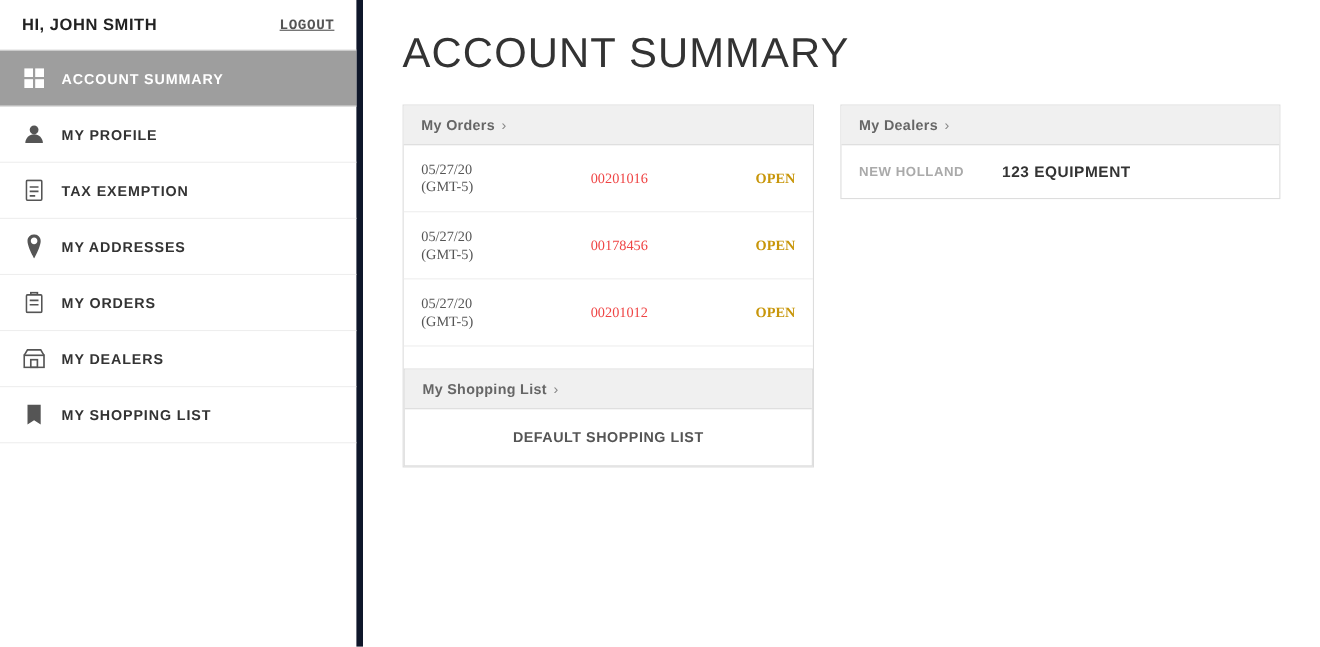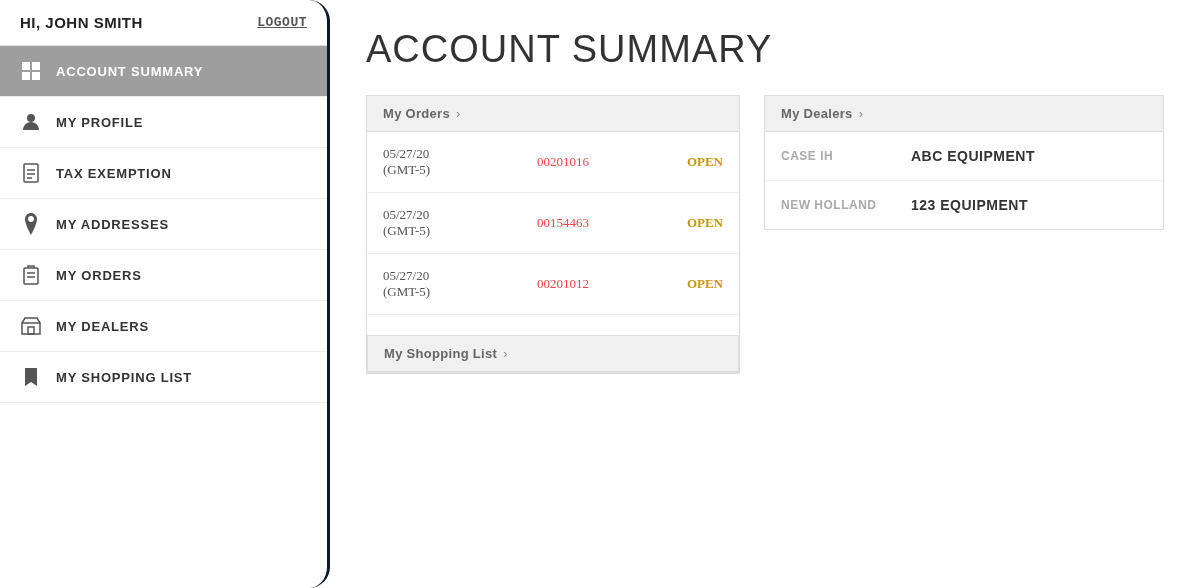--- a/index.html
+++ b/index.html
@@ -10,24 +10,23 @@
       height: 588px;
       overflow: hidden;
       display: flex;
     }
 
     
     .sidebar {
       width: 330px;
       min-width: 330px;
       background: #fff;
-      border-right: 3px solid #0f172a;
+      border-right: 6px solid #0f172a;
       display: flex;
       flex-direction: column;
-      border-radius: 21px;
     }
 
     .sidebar-header {
       display: flex;
       align-items: center;
       justify-content: space-between;
       padding: 14px 20px;
       border-bottom: 1px solid #ddd;
     }
 
@@ -312,48 +311,47 @@
       </div>
 
       <div class="order-row">
         <div class="order-date">05/27/20<br>(GMT-5)</div>
         <div class="order-number">00201016</div>
         <div class="order-status">OPEN</div>
       </div>
 
       <div class="order-row">
         <div class="order-date">05/27/20<br>(GMT-5)</div>
-        <div class="order-number">00154463</div>
+        <div class="order-number">00178456</div>
         <div class="order-status">OPEN</div>
       </div>
 
       <div class="order-row">
         <div class="order-date">05/27/20<br>(GMT-5)</div>
         <div class="order-number">00201012</div>
         <div class="order-status">OPEN</div>
       </div>
 
       <div style="margin-top:20px; border: 1px solid #ddd;">
         <div class="panel-header">
           <span class="panel-header-title">My Shopping List</span>
           <span class="panel-header-arrow">›</span>
         </div>
+        <div class="shopping-row">
+          <span class="shopping-list-name">DEFAULT SHOPPING LIST</span>
+        </div>
       </div>
     </div>
 
     <div class="panel" style="min-width:360px; max-width:400px; flex:0 0 400px;">
       <div class="panel-header">
         <span class="panel-header-title">My Dealers</span>
         <span class="panel-header-arrow">›</span>
       </div>
 
-      <div class="dealer-row">
-        <div class="dealer-brand">CASE IH</div>
-        <div class="dealer-name">ABC EQUIPMENT</div>
-      </div>
 
       <div class="dealer-row">
         <div class="dealer-brand">NEW HOLLAND</div>
         <div class="dealer-name">123 EQUIPMENT</div>
       </div>
     </div>
 
   </div>
 </div>
 

